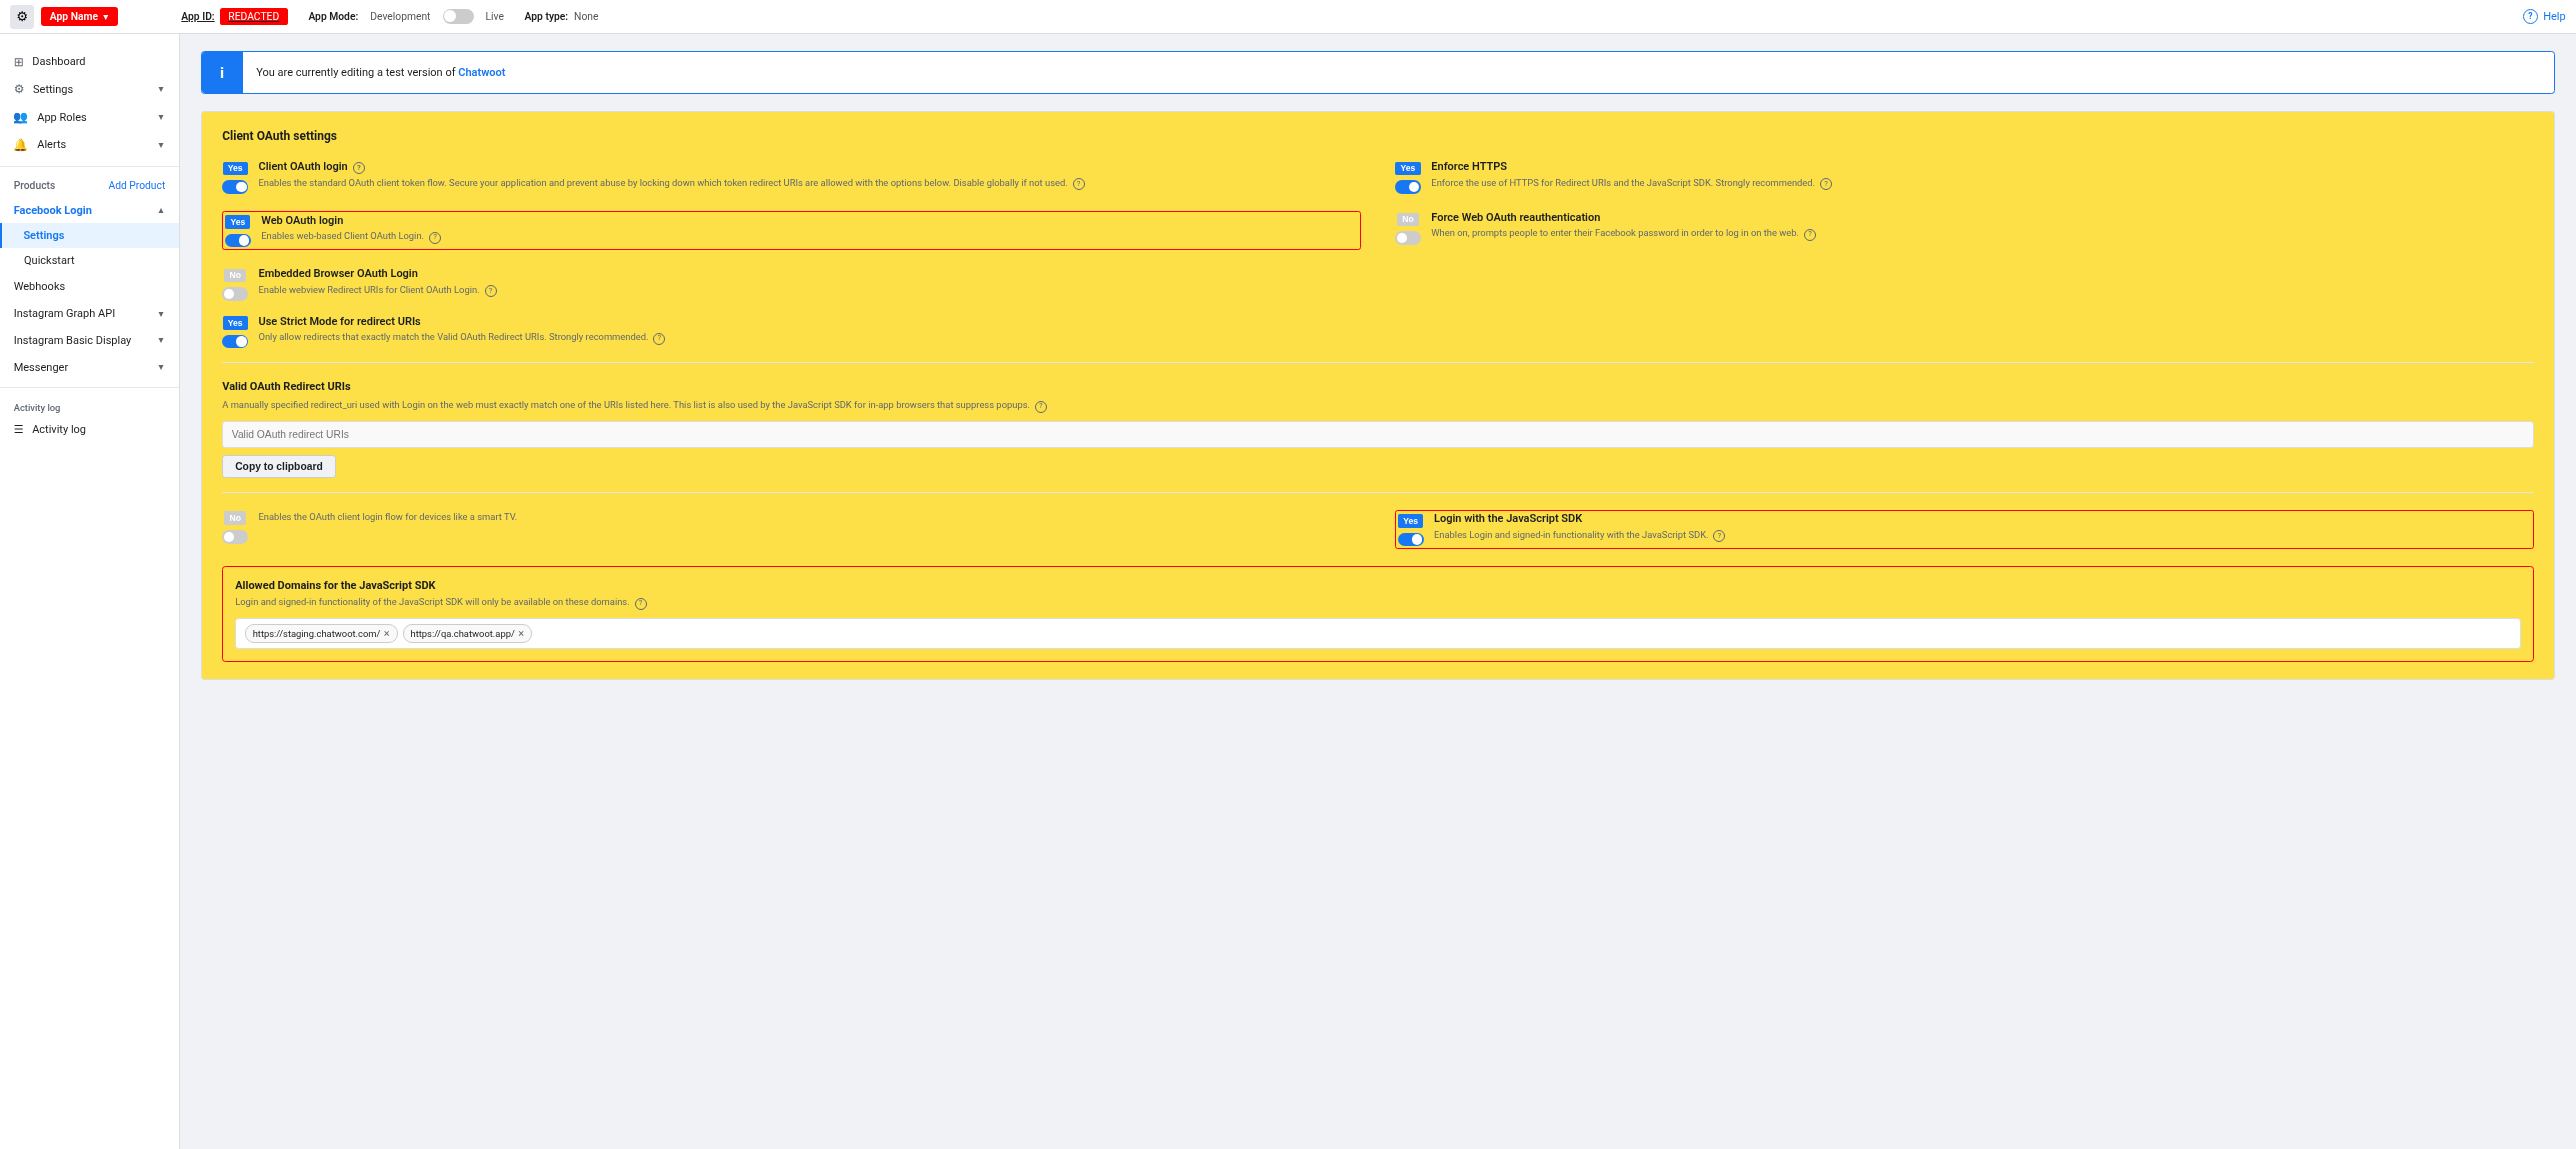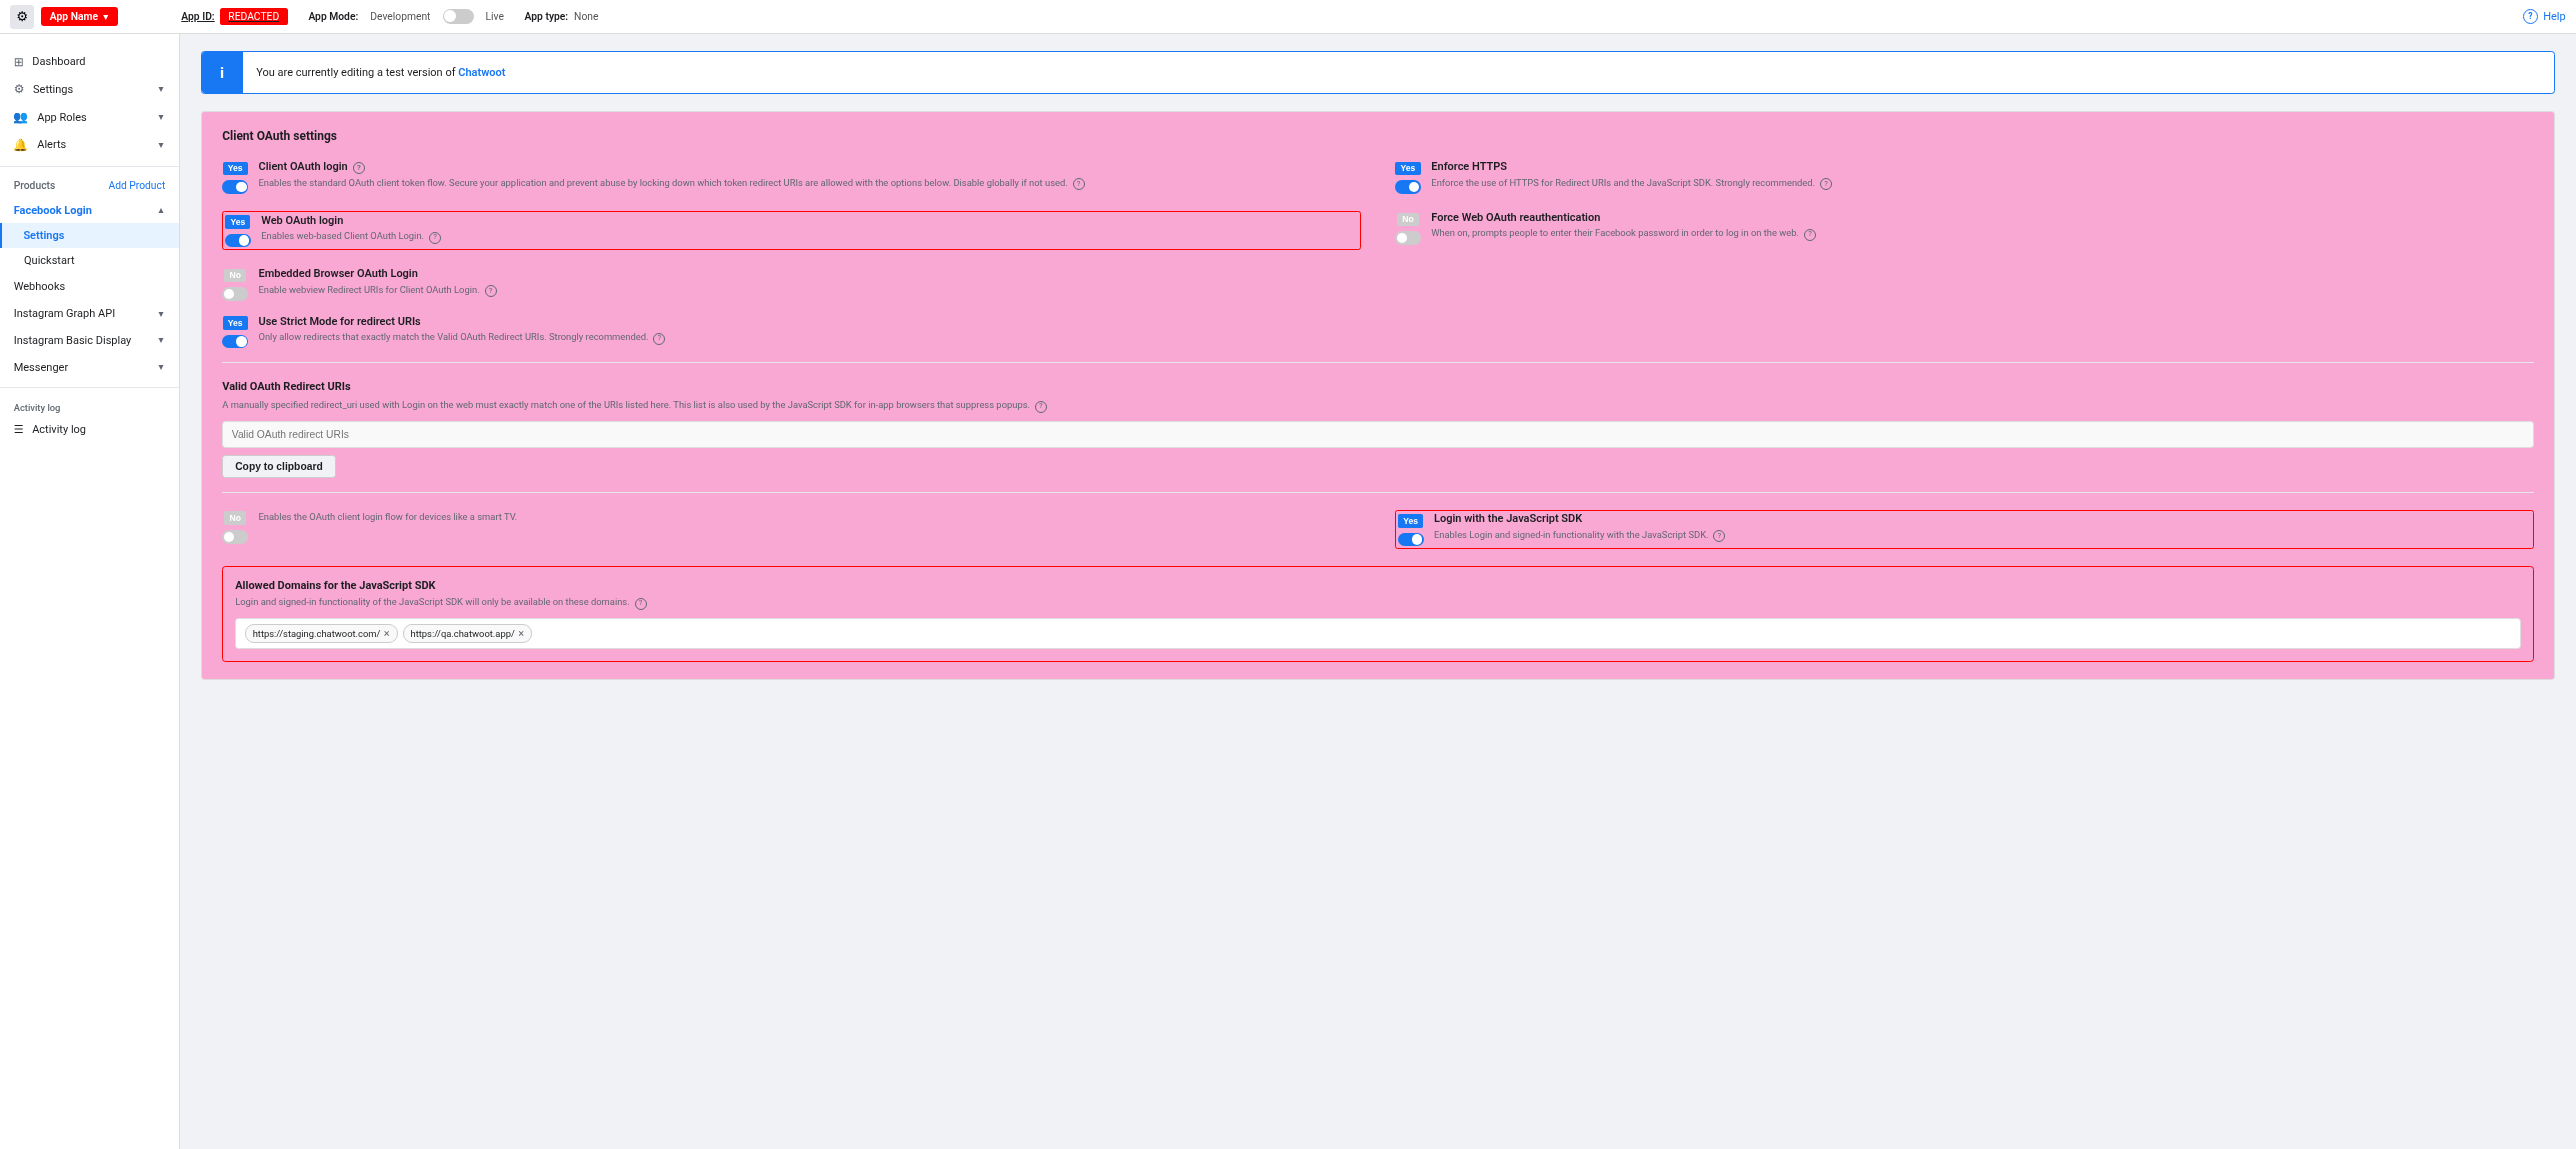--- a/index.html
+++ b/index.html
@@ -96,21 +96,21 @@
     .info-banner-icon {
       background: #1877f2; color: #fff;
       width: 41px; height: 41px; display: flex; align-items: center; justify-content: center;
       font-size: 15.4px; font-weight: 700; flex-shrink: 0;
     }
     .info-banner-text { padding: 10.3px 13.7px; font-size: 11px; color: #1c1e21; }
     .info-banner-text .chatwoot-link { color: #1877f2; font-weight: 600; cursor: pointer; }
 
     
     .settings-card {
-      background: #f9a8d4; border: 0.9px solid #ddd; border-radius: 3.4px; padding: 17px 20.6px;
+      background: #fde047; border: 0.9px solid #ddd; border-radius: 3.4px; padding: 17px 20.6px;
     }
     .settings-title { font-size: 12px; font-weight: 700; color: #1c1e21; margin-bottom: 17px; }
 
     
     .settings-grid { display: grid; grid-template-columns: 1fr 1fr; gap: 17px 34px; }
     .setting-row { display: flex; align-items: flex-start; gap: 10.3px; }
     .toggle-area { display: flex; align-items: center; gap: 5.1px; flex-shrink: 0; margin-top: 1.7px; flex-direction: column; }
     .toggle-yes {
       background: #1877f2; color: #fff; font-size: 8.6px; font-weight: 700;
       padding: 1.7px 5.1px; border-radius: 1.7px; border: none; cursor: pointer;

